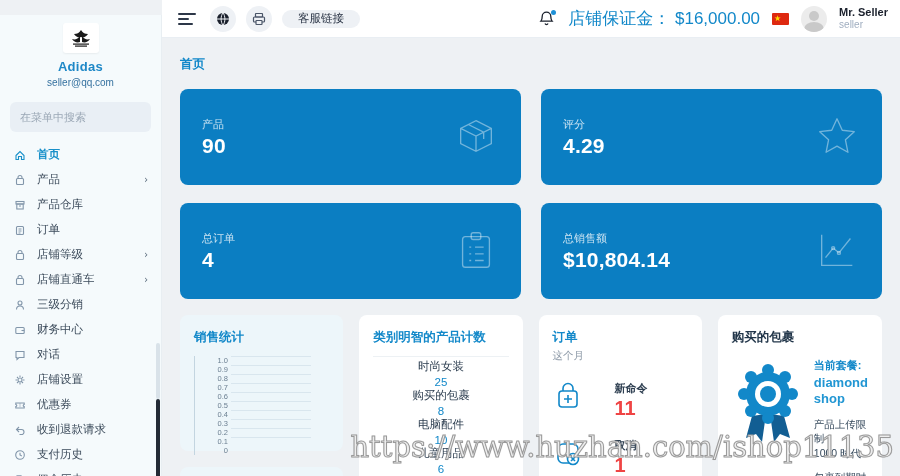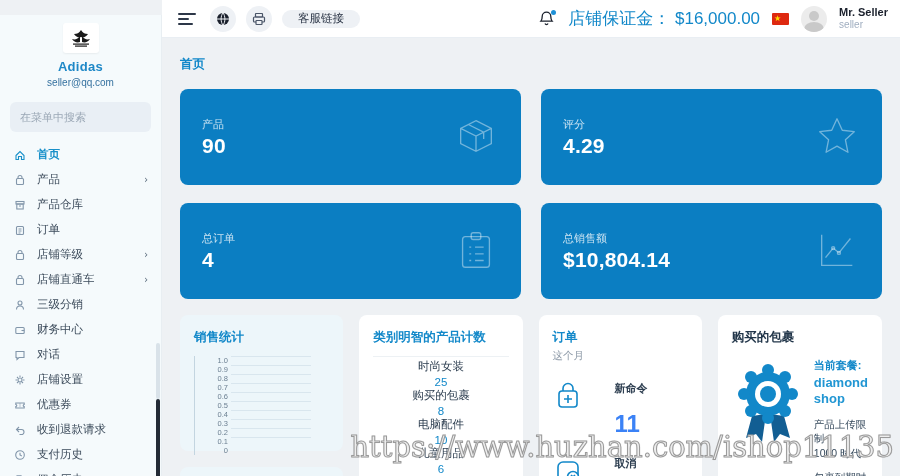--- a/index.html
+++ b/index.html
@@ -100,21 +100,21 @@
 
   .divider { border-top:1px solid #edf1f4; margin:10px 0 2px 0; }
   .cat-row { display:flex; justify-content:space-between; align-items:center; height:29px; font-size:11.5px;flex-direction:column; }
   .cat-name { color:#2d3e50; }
   .cat-count { color:#1288c9; }
 
   .orders-sub { font-size:10.5px; color:#8a97a5; margin-top:3px; }
   .order-stat { display:flex; align-items:flex-start; gap:32px; margin-top:18px; }
   .order-stat .oicon svg { width:30px; height:30px; stroke:#1288c9; fill:none; stroke-width:1.6; }
   .order-stat .olabel { font-size:11px; color:#2d3e50; font-weight:bold; }
-  .order-stat .ovalue { font-size:24px; color:#3b82f6; font-weight:bold; margin-top:14px; }
+  .order-stat .ovalue { font-size:20px; color:#ef4444; font-weight:bold; margin-top:1px; }
 
   .panel.package .panel-title { color:#22364a; }
   .pkg-body { display:flex; gap:10px; margin-top:12px; }
   .pkg-info { flex:1; }
   .pkg-current { color:#1288c9; font-size:11px; font-weight:bold; }
   .pkg-plan { color:#2196d3; font-size:13px; font-weight:bold; line-height:1.25; margin-top:2px; }
   .pkg-line { font-size:10.5px; color:#33475a; margin-top:9px; line-height:1.4; }
 
   
   .watermark {

